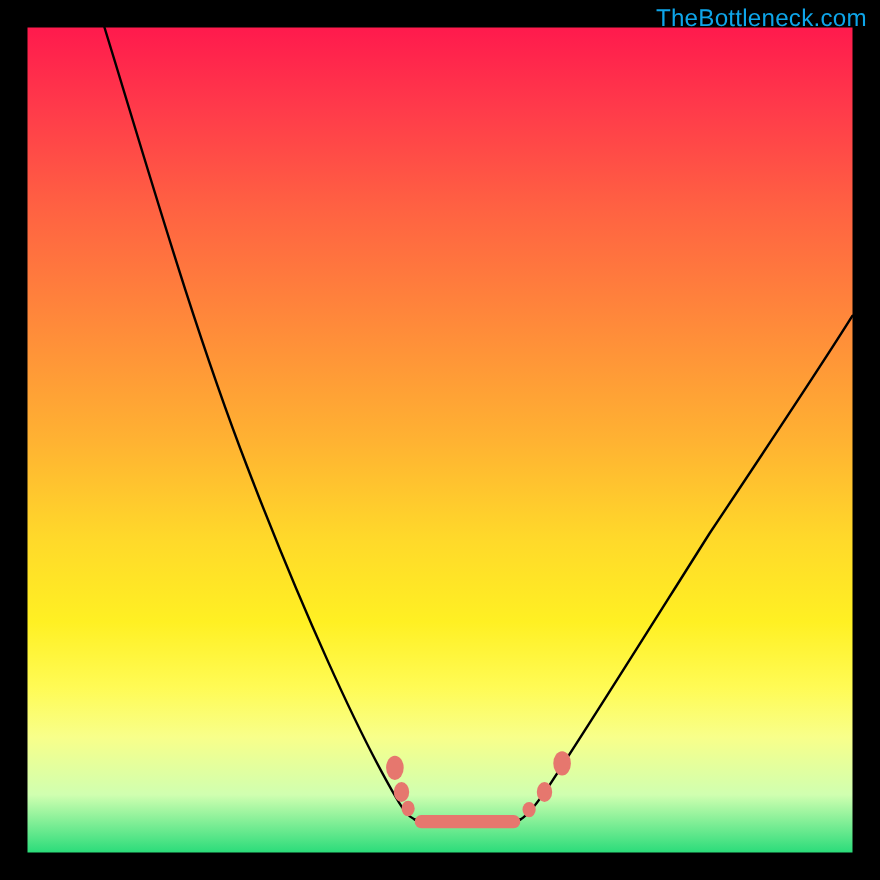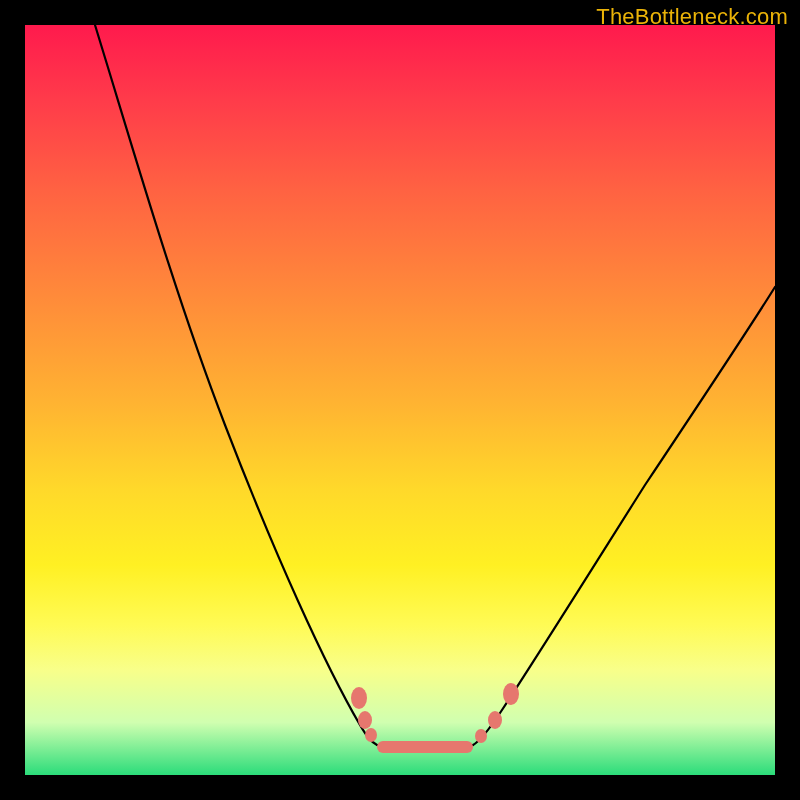--- a/index.html
+++ b/index.html
@@ -28,21 +28,21 @@
       #fffb55 80%,
       #f8ff8a 86%,
       #d0ffb0 93%,
       #2bdc7a 100%
     );
   }
   .watermark {
     position: absolute;
     top: 4px;
     right: 12px;
-    color: #eab308;
+    color: #0ea5e9;
     font-size: 22px;
     font-weight: 500;
     letter-spacing: 0.2px;
     z-index: 50;
     user-select: none;
   }
   svg.curve {
     position: absolute;
     left: 0;
     top: 0;

